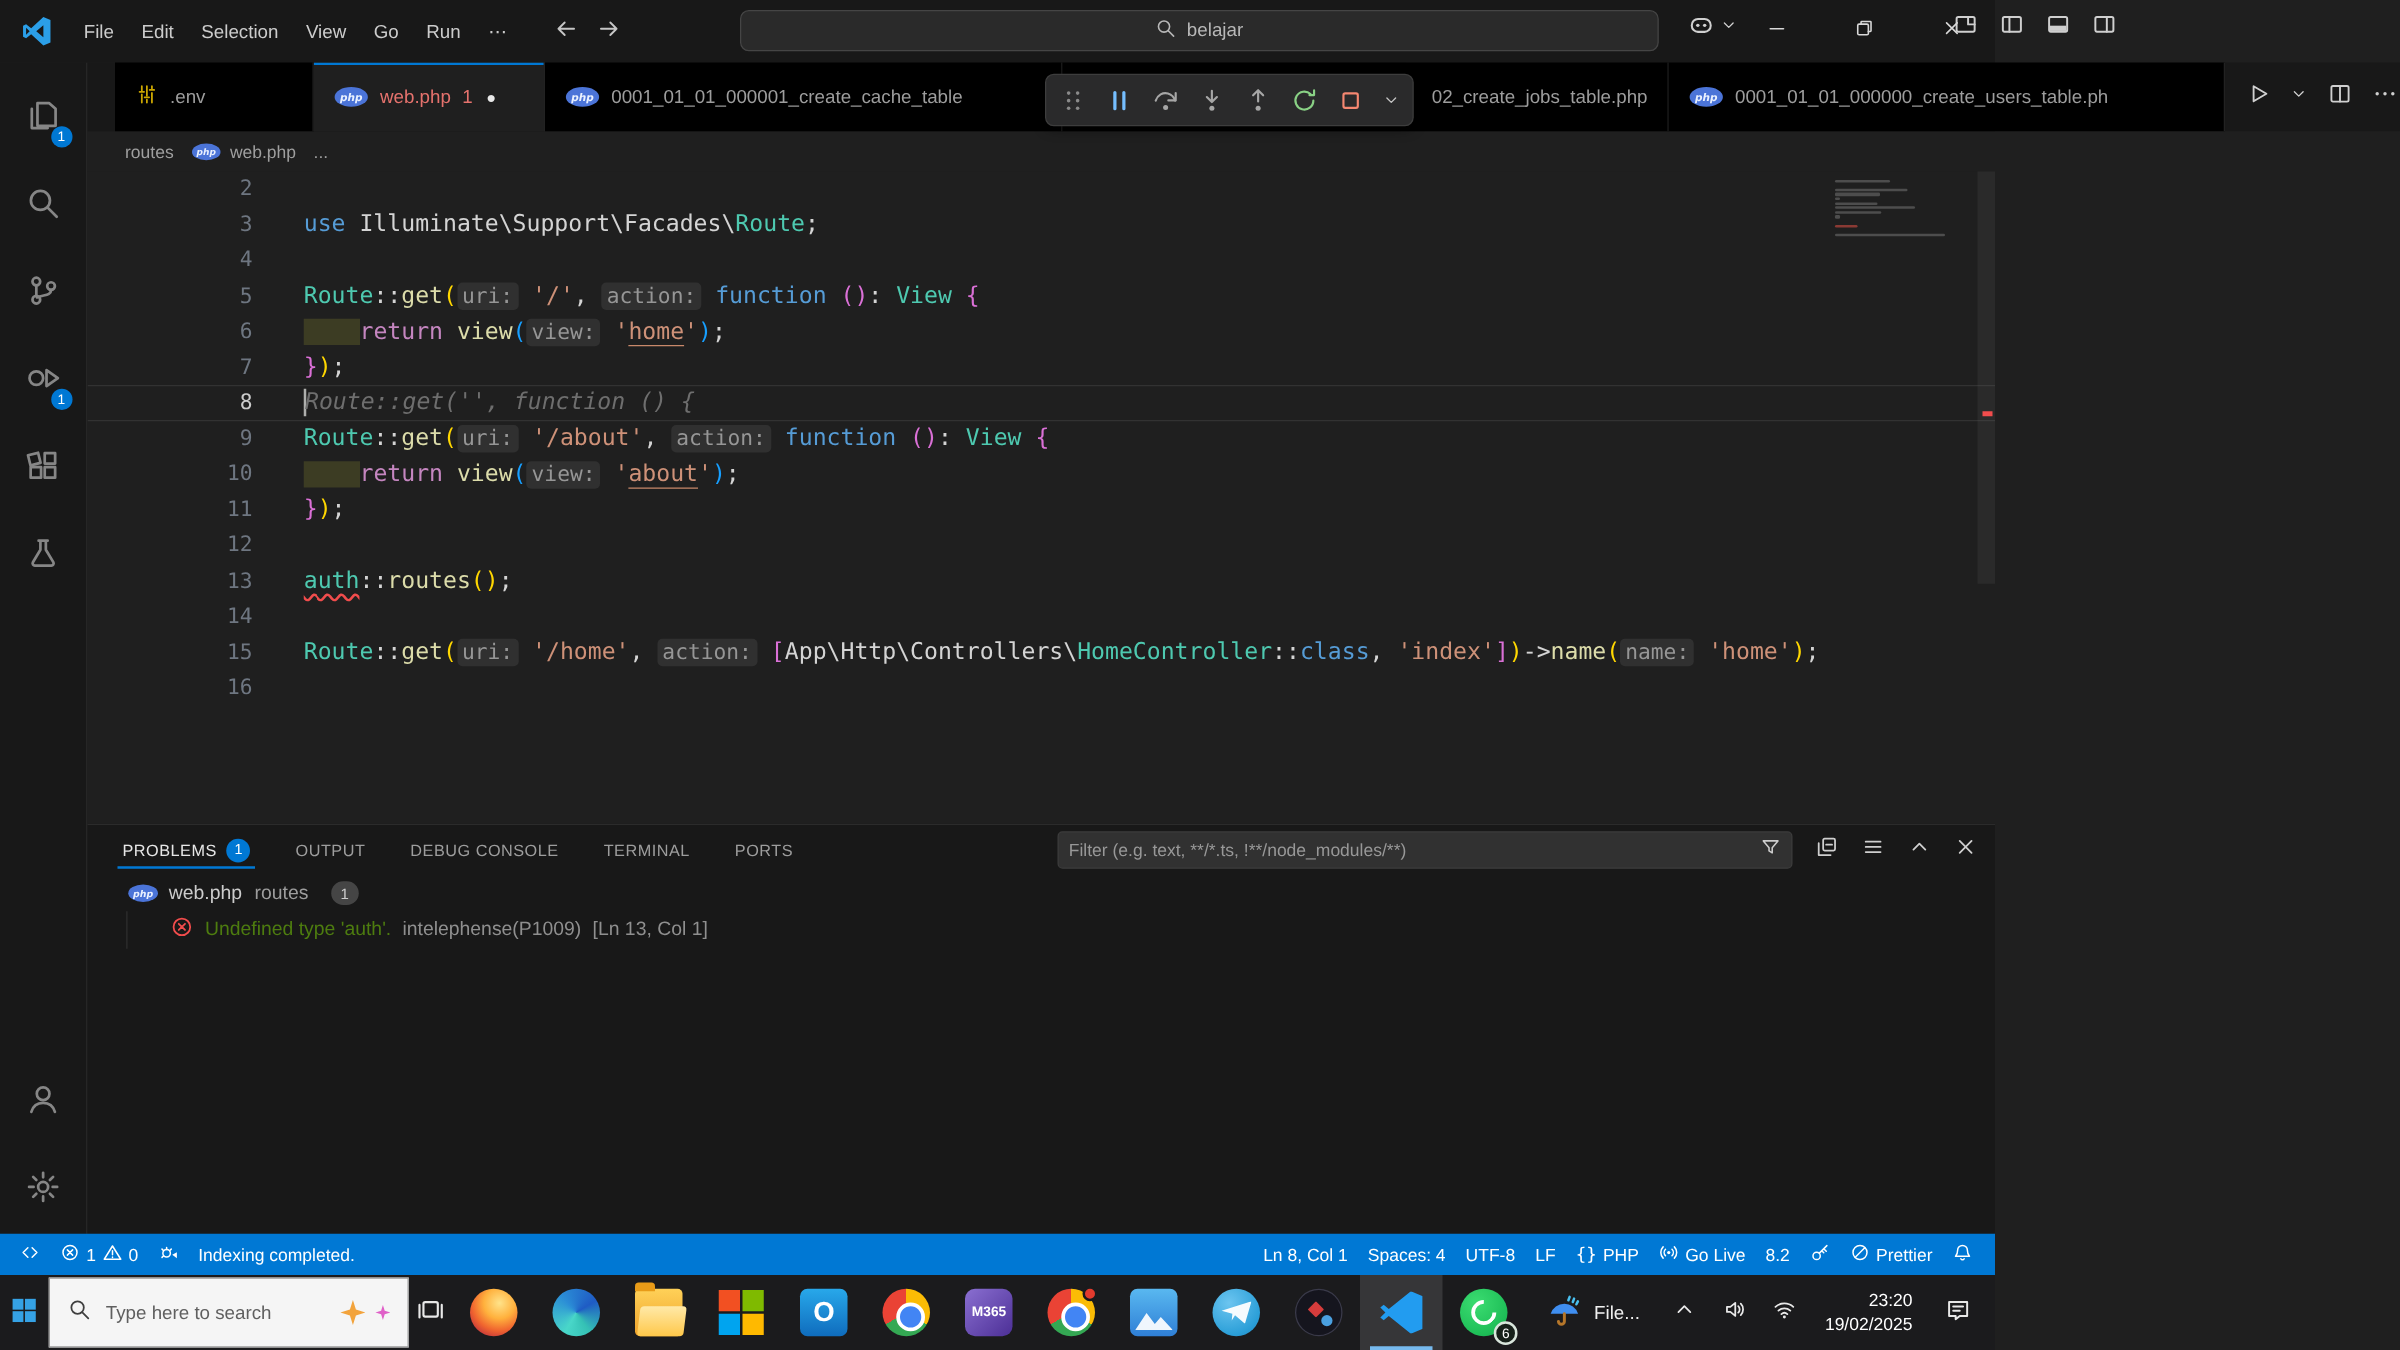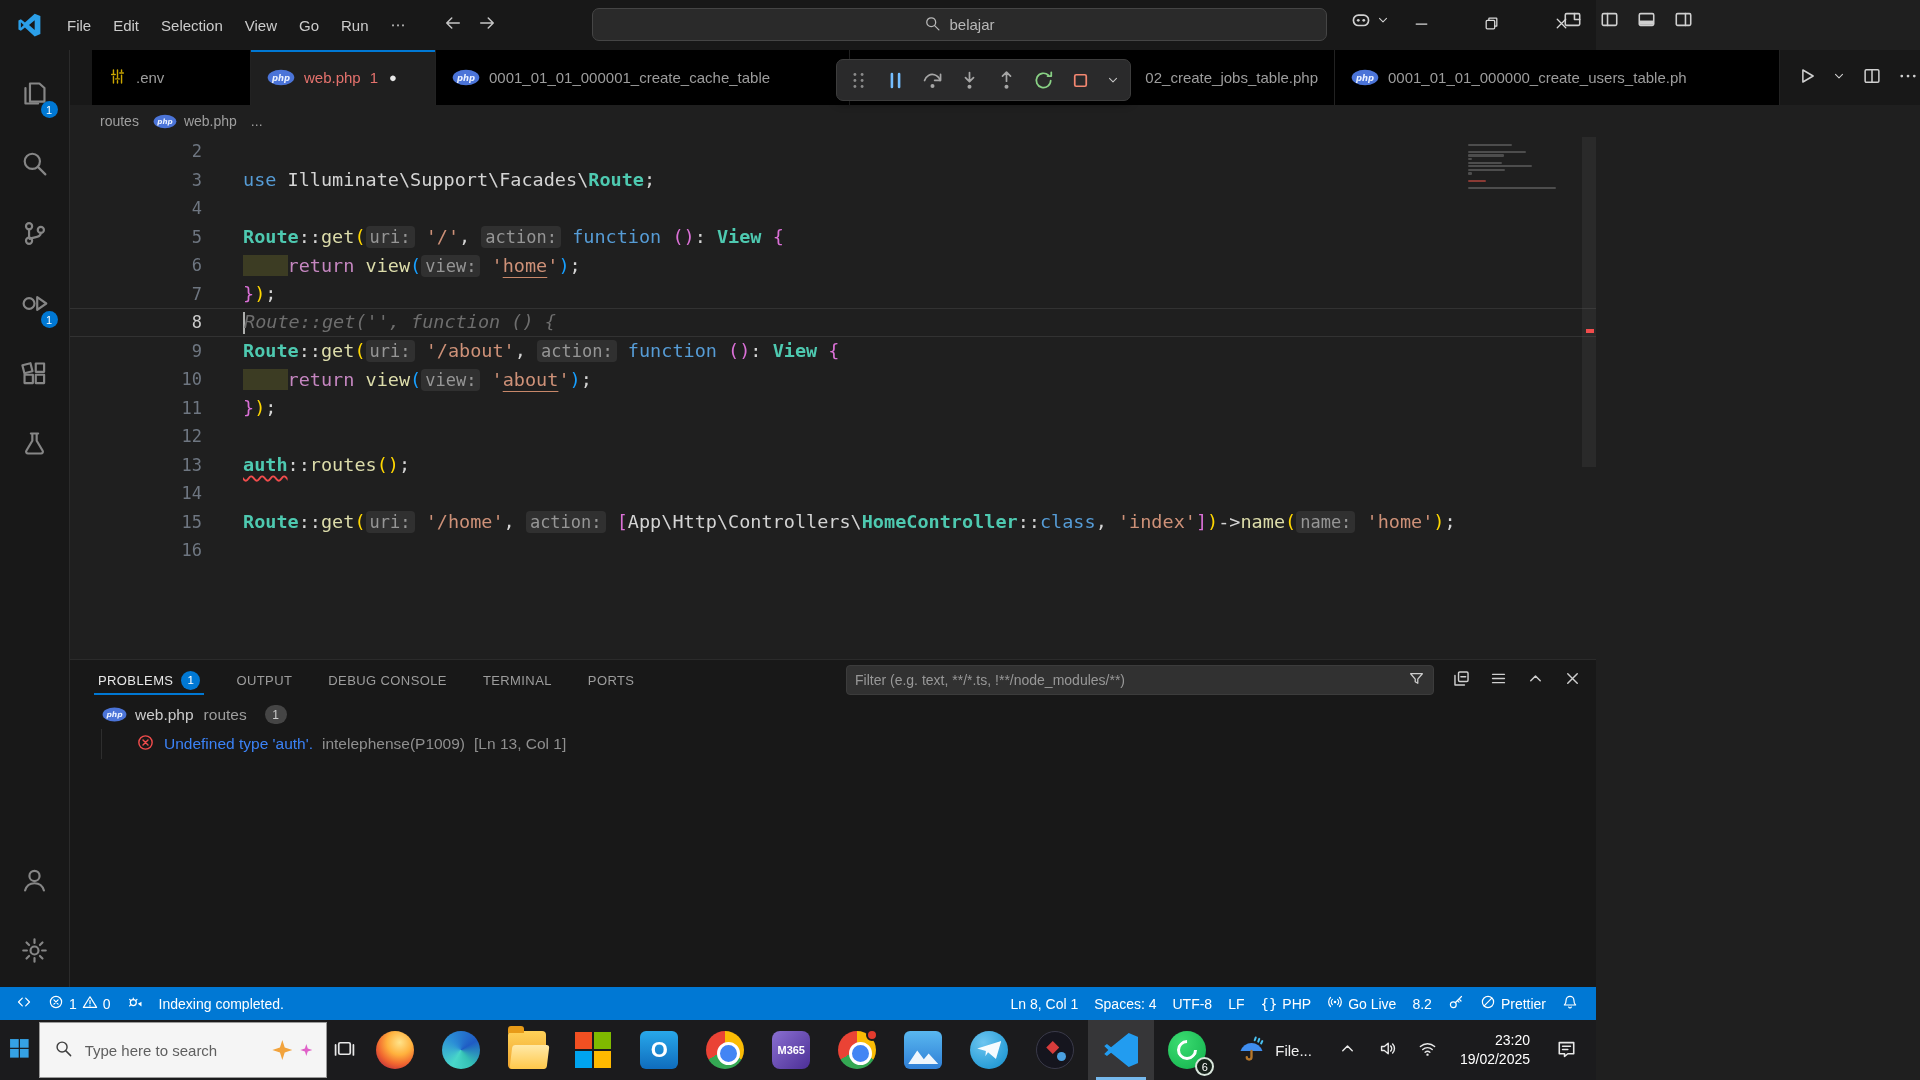--- a/index.html
+++ b/index.html
@@ -73,27 +73,27 @@
   .breadcrumbs { height:32px; display:flex; align-items:center; padding-left:30px; gap:7px; font-size:14px; color:#9f9f9f; background:#1f1f1f; flex:0 0 auto; }
   .breadcrumbs .php-badge svg { width:24px; height:15px; }
 
   
   .editor { flex:1 1 auto; position:relative; background:#1f1f1f; overflow:hidden; }
   .code-line { display:flex; height:28.5px; align-items:center; font-family:"DejaVu Sans Mono", monospace; font-size:18.5px; white-space:pre; }
   .code-line.current { border-top:1px solid #323232; border-bottom:1px solid #323232; }
   .gutter { width:150px; flex:0 0 auto; text-align:right; padding-right:18px; color:#6e7681; font-size:17px; font-family:"DejaVu Sans Mono", monospace; }
   .current .gutter { color:#cccccc; }
   .code-content { padding-left:23px; }
-  .tk-kw{color:#569cd6;} .tk-cls{color:#4ec9b0;font-weight:bold;} .tk-fn{color:#dcdcaa;} .tk-ret{color:#c586c0;text-align:center;}
+  .tk-kw{color:#569cd6;} .tk-cls{color:#4ec9b0;} .tk-fn{color:#dcdcaa;} .tk-ret{color:#c586c0;text-align:center;}
   .tk-str{color:#ce9178;} .tk-txt{color:#d4d4d4;}
   .tk-hint{color:#969696; background:#303030; border-radius:4px; padding:1px 4px; font-size:17px;}
   .tk-ghost{color:#6e6e6e; font-style:italic;}
   .tk-b1{color:#ffd700;} .tk-b2{color:#da70d6;} .tk-b3{color:#179fff;}
   .tk-link{color:#ce9178; text-decoration:underline; text-decoration-color:#c8886a; text-underline-offset:5px;}
-  .tk-err{color:#4ec9b0; text-decoration:underline wavy #f14c4c 1.5px; text-underline-offset:4px;font-weight:bold;}
+  .tk-err{color:#4ec9b0; text-decoration:underline wavy #f14c4c 1.5px; text-underline-offset:4px;}
   .tk-indent{background:rgba(255,255,64,0.13);}
   .cursor-caret { display:inline-block; width:2px; height:22px; background:#aeafad; vertical-align:middle; margin-right:-1px; }
 
   .minimap { position:absolute; right:40px; top:3px; width:88px; }
   .mm-line { height:2.3px; margin-bottom:1.3px; border-radius:1px; background:#4d4d4d; }
   .mm-err { background:#8a3a34; }
   .scrollbar-track { position:absolute; right:0; top:0; width:14px; height:330px; background:rgba(121,121,121,0.12); }
   .overview-err { position:absolute; right:2px; top:192px; width:8px; height:4px; background:#f14c4c; }
 
   
@@ -112,21 +112,21 @@
   .panel-actions > .pa-icon svg { width:19px; height:19px; }
   .panel-body { flex:1; overflow:hidden; }
   .problem-group { height:29px; display:flex; align-items:center; gap:8px; padding-left:24px; font-size:15.5px; }
   .problem-group .php-badge svg { width:25px; height:15px; }
   .pg-file { color:#cccccc; } .pg-folder { color:#9d9d9d; margin-left:2px; }
   .pg-count { margin-left:10px; min-width:22px; height:19px; border-radius:10px; background:#454545; color:#cccccc; font-size:12px;
               display:flex; align-items:center; justify-content:center; padding:0 6px; }
   .problem-row { height:30px; display:flex; align-items:center; gap:9px; padding-left:66px; font-size:15.5px; position:relative; }
   .problem-row::before { content:""; position:absolute; left:31px; top:0; bottom:0; width:1px; background:#2e2e2e; }
   .problem-row svg { width:19px; height:19px; color:#f14c4c; flex:0 0 auto; }
-  .pr-msg { color:#3b82f6; } .pr-src, .pr-loc { color:#8f8f8f; }
+  .pr-msg { color:#4d7c0f; } .pr-src, .pr-loc { color:#8f8f8f; }
 
   
   .statusbar { height:33px; background:#0078d4; color:#ffffff; display:flex; align-items:center; font-size:14px; flex:0 0 auto; padding:0 10px 0 8px; }
   .sb-item { display:flex; align-items:center; gap:5px; padding:0 8px; height:33px; }
   .sb-item svg { width:16px; height:16px; }
   .sb-left { display:flex; align-items:center; }
   .sb-right { margin-left:auto; display:flex; align-items:flex-end; }
   .sb-braces { font-family:"DejaVu Sans Mono", monospace; font-size:14px; }
 
   

